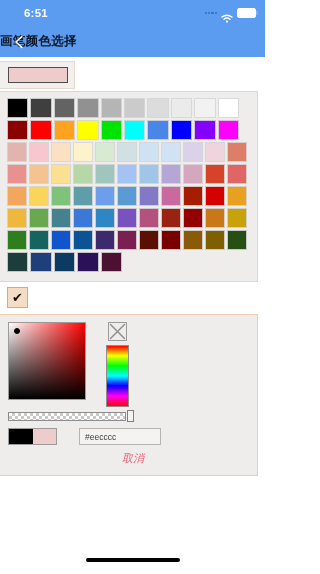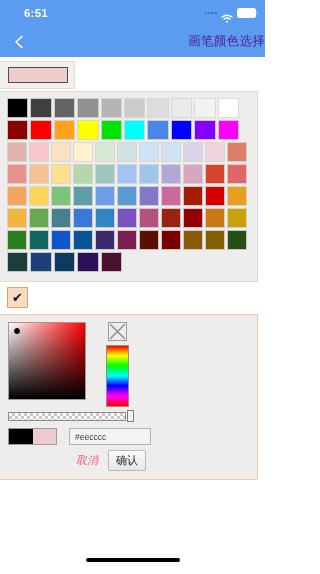--- a/index.html
+++ b/index.html
@@ -45,22 +45,22 @@
     width:1.6px;height:3.6px;background:#7fb0f2;border-radius:0 1px 1px 0;
   }
   .navbar{
     height:31px;display:flex;align-items:center;position:relative;
   }
   .back-chevron{
     position:absolute;left:12px;top:50%;transform:translateY(-50%);
     width:14px;height:14px;cursor:pointer;
   }
   .nav-title{
-    width:100%;text-align:right;color:#4c1d95;
-    font-size:12.5px;letter-spacing:.3px;
+    width:100%;text-align:left;color:#0f172a;
+    font-size:12.5px;letter-spacing:.3px;font-weight:bold;
   }
   
   .page{
     position:absolute;top:57px;left:0;right:0;bottom:0;
     background:#ffffff;
   }
   
   .preview-wrap{
     margin:4px 0 0 0;
     background:#f2f0ee;
@@ -165,21 +165,21 @@
   .hex-row{
     display:flex;align-items:center;margin-top:6px;
   }
   .compare{
     display:flex;width:49px;height:17px;
     border:1px solid #9b9b9b;box-sizing:border-box;
   }
   .compare .c-old{flex:1;background:#000000;}
   .compare .c-new{flex:1;background:#eecccc;}
   .hex-input{
-    margin-left:12px;width:82px;height:17px;
+    margin-left:22px;width:82px;height:17px;
     background:#f4f3f1;border:1px solid #b6b4b1;
     box-sizing:border-box;
     font-size:8.5px;color:#3c3c3c;
     display:flex;align-items:center;padding-left:5px;
     font-family:"Liberation Sans","DejaVu Sans",sans-serif;
     cursor:text;
   }
   .btn-row{
     display:flex;align-items:center;justify-content:flex-end;
     margin-top:5px;padding-right:105px;gap:8px;
@@ -374,19 +374,18 @@
     <div class="hex-row">
       <div class="compare">
         <span class="c-old" style="background: rgb(0, 0, 0);"></span>
         <span class="c-new" style="background: rgb(238, 204, 204);"></span>
       </div>
       <div class="hex-input">#eecccc</div>
     </div>
 
     <div class="btn-row">
       <span class="btn-cancel">取消</span>
-      <span class="btn-confirm">确认</span>
     </div>
 
   </div>
 
   <div class="home-indicator"></div>
 </div>
 
 </body></html>

